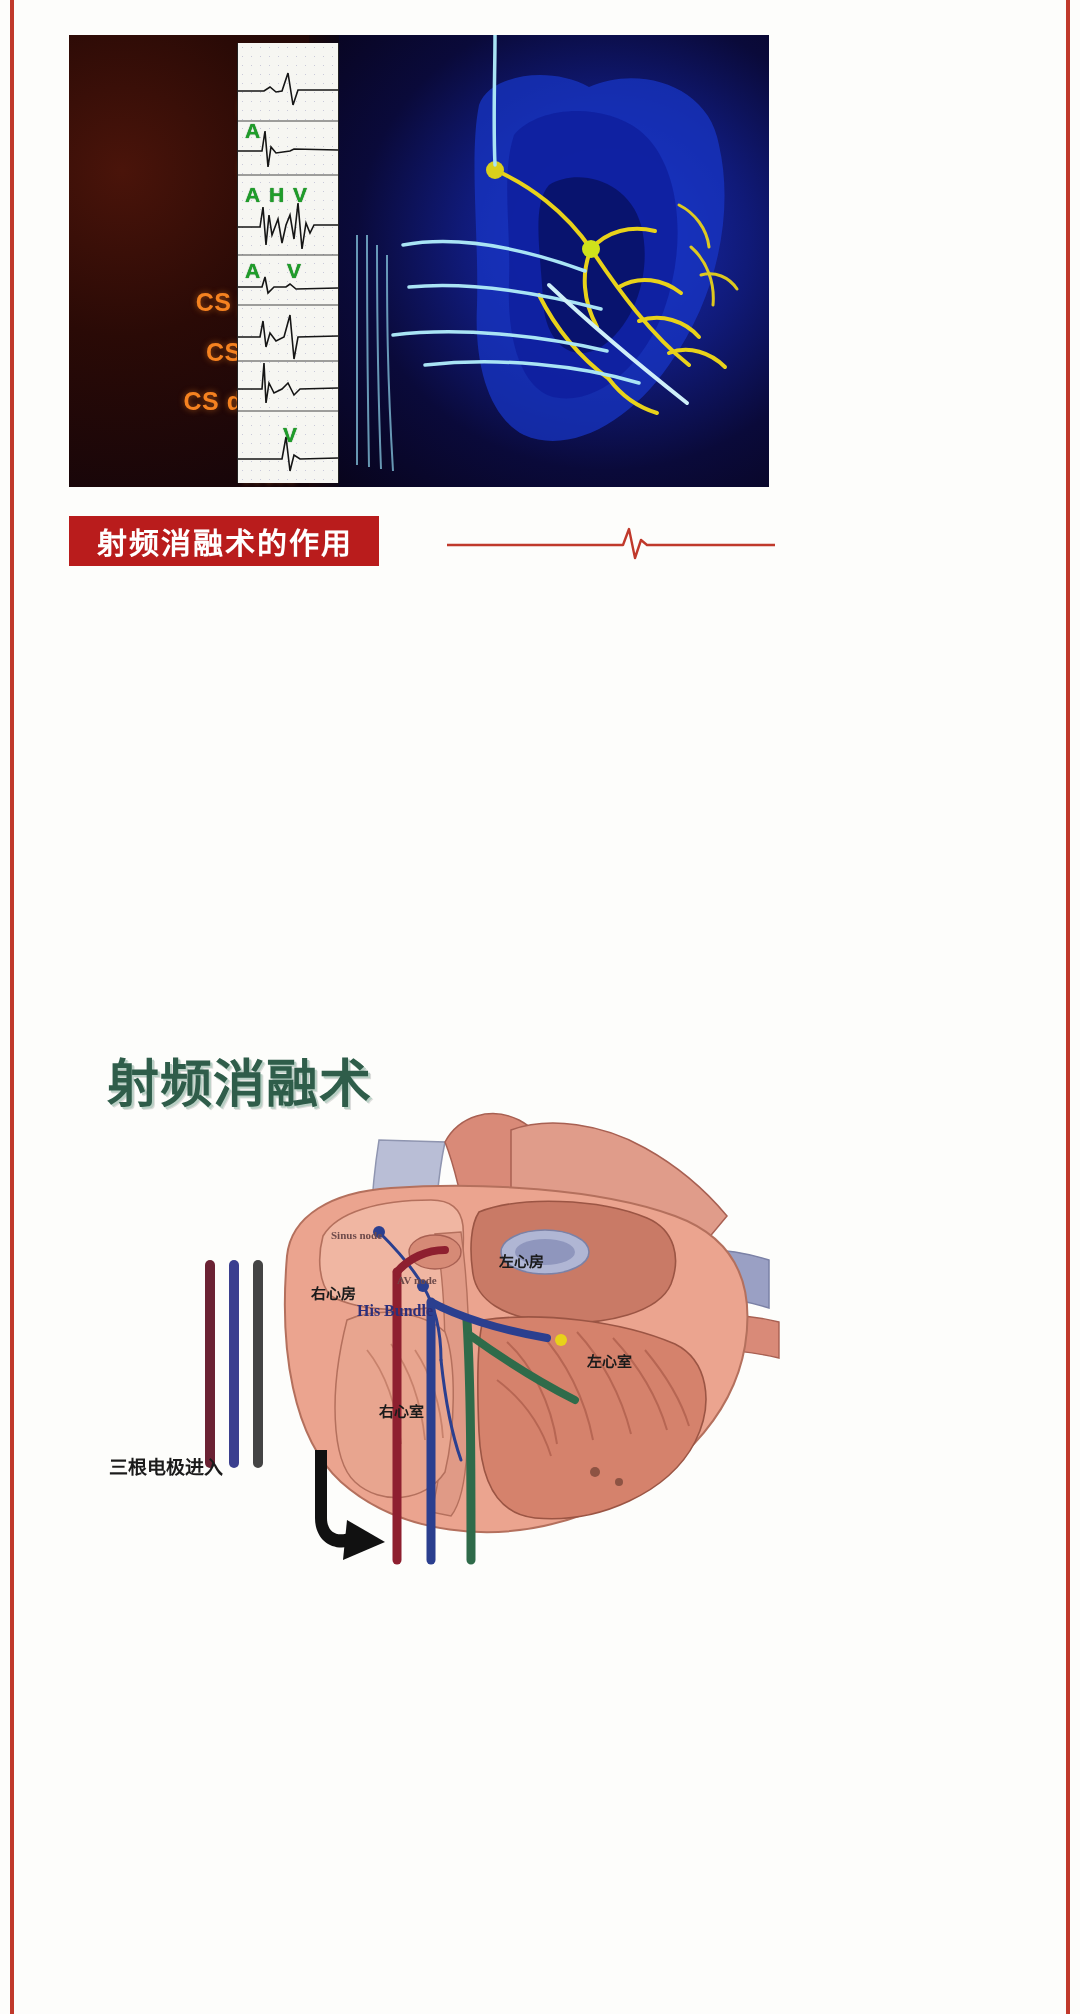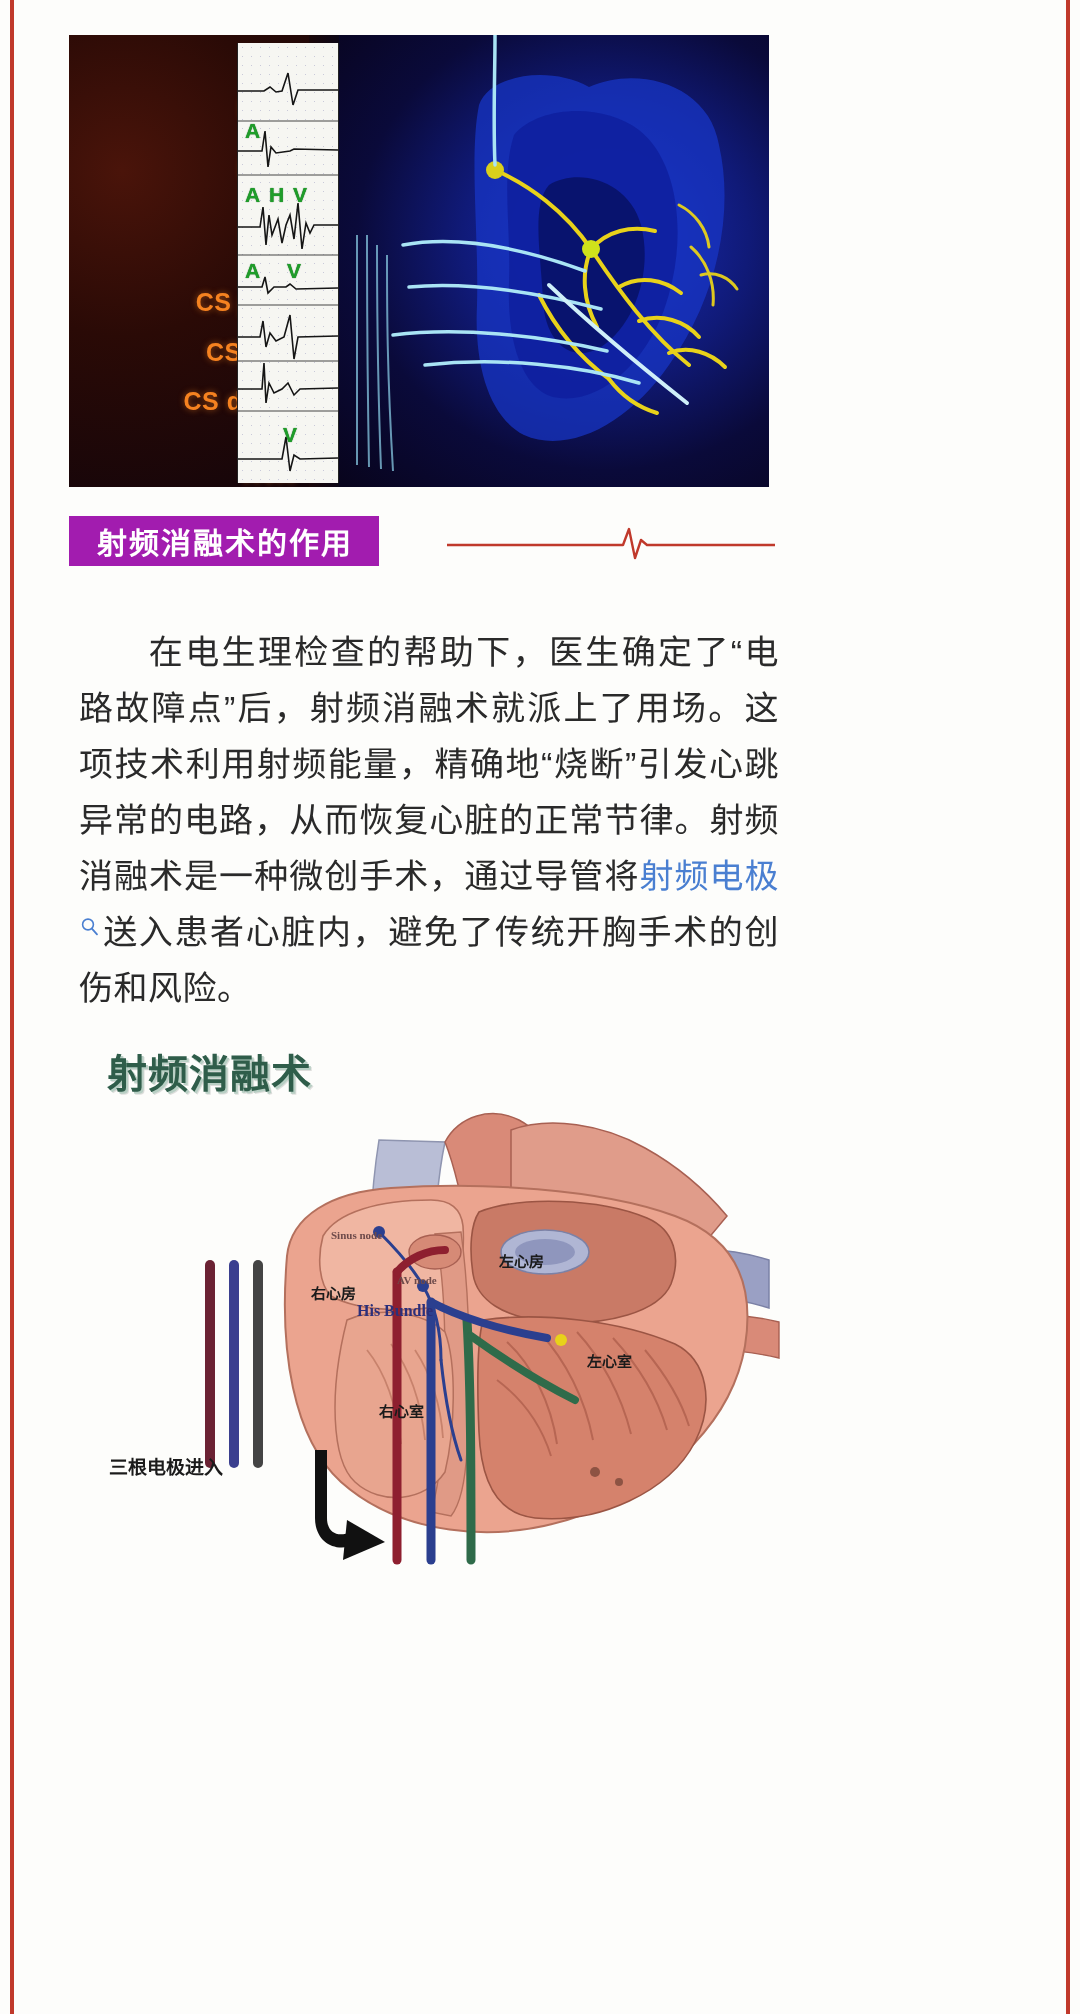--- a/index.html
+++ b/index.html
@@ -43,40 +43,40 @@
   .strip::before{content:"";position:absolute;inset:0;
      background-image:radial-gradient(circle, rgba(120,120,170,.35) 0.5px, transparent 0.6px);
      background-size:9px 9px;}
   .strip svg{position:absolute;inset:0;width:100%;height:100%;}
   .av-mark{position:absolute;color:#1f9d2a;font-weight:bold;font-size:21px;z-index:7;
      text-shadow:0 0 1px #0a5c12;}
   .heart-svg{position:absolute;left:270px;top:0;right:0;height:100%;z-index:3;}
 
   
   .section-head{position:absolute;left:47px;top:516px;width:706px;height:50px;}
-  .banner{position:absolute;left:0;top:0;height:50px;background:#a21caf;
+  .banner{position:absolute;left:0;top:0;height:50px;background:#b91c1c;
      display:flex;align-items:center;padding:0 26px 0 28px;box-sizing:border-box;}
   .banner-text{color:#fff;font-size:30px;font-weight:bold;letter-spacing:2px;
      font-family:"Liberation Sans","DejaVu Sans",sans-serif;}
   .ecg-deco{position:absolute;left:378px;top:0;right:0;height:50px;}
 
   
   .body-copy{position:absolute;left:57px;top:590px;width:700px;
      font-size:34px;line-height:56px;color:#2a2a2a;
      font-family:"Liberation Sans","DejaVu Sans",sans-serif;
      text-align:justify;letter-spacing:.5px;}
   .body-copy .indent{display:inline-block;width:68px;}
   .link{color:#4a7fd1;}
   .mag{display:inline-block;width:22px;height:22px;position:relative;
        vertical-align:6px;margin:0 1px 0 0;}
   .mag svg{position:absolute;left:0;top:0;}
 
   
   .figure{position:absolute;left:57px;top:1020px;width:706px;height:560px;}
-  .fig-title{position:absolute;left:28px;top:22px;font-size:40px;font-weight:bold;
+  .fig-title{position:absolute;left:28px;top:22px;font-size:52px;font-weight:bold;
      color:#2f5d4a;letter-spacing:1px;
      text-shadow:2px 2px 0 #b8cfc4, 3px 3px 0 rgba(0,0,0,.12);
      font-family:"Liberation Sans","DejaVu Sans",sans-serif;text-align:right;}
   .fig-svg{position:absolute;inset:0;width:100%;height:100%;}
   .fig-label{position:absolute;color:#2a2a2a;font-size:15px;font-weight:bold;
      white-space:nowrap;font-family:Liberation Serif, serif;}
   .fig-label.dark{color:#1b1b1b;}
   .fig-label.tiny{font-size:11px;color:#6d4a4a;}
   .fig-label.blue{color:#2b2f7a;font-size:16px;}
   .fig-caption{position:absolute;left:30px;top:432px;font-size:19px;font-weight:bold;
@@ -193,24 +193,20 @@
 
   <div class="section-head">
     <div class="banner">
       <span class="banner-text">射频消融术的作用</span>
     </div>
     <svg class="ecg-deco" viewBox="0 0 328 50" preserveAspectRatio="none">
       <path d="M0 29 L168 29 L176 29 L182 13 L188 42 L194 24 L200 29 L328 29" stroke="#c0392b" stroke-width="2.4" fill="none" stroke-linejoin="round" vector-effect="non-scaling-stroke"></path>
     </svg>
   </div>
 
-  <p class="body-copy"><span class="indent"></span><span>在电生理检查的帮助下，医生确定了“电路故障点”后，射频消融术就派上了用场。这项技术利用射频能量，精确地“烧断”引发心跳异常的电路，从而恢复心脏的正常节律。射频消融术是一种微创手术，通过导管将</span><span class="link">射频电极</span><span class="mag"><svg width="22" height="22" viewBox="0 0 22 22">
-          <circle cx="9" cy="8.5" r="5.4" stroke="#4a7fd1" stroke-width="1.6" fill="none"></circle>
-          <line x1="12.9" y1="12.6" x2="18" y2="18.4" stroke="#4a7fd1" stroke-width="1.8" stroke-linecap="round"></line>
-        </svg></span><span>送入患者心脏内，避免了传统开胸手术的创伤和风险。</span></p>
 
   <div class="figure">
     <div class="fig-title">射频消融术</div>
 
     <svg class="fig-svg" viewBox="0 0 706 560" preserveAspectRatio="none">
 
       <path d="M300 120 C292 170 288 240 292 300 C296 360 306 410 318 440
                L376 440 C366 400 358 340 356 280 C354 214 358 160 366 122 Z" fill="#b9bed6" stroke="#8f95b0" stroke-width="1.5"></path>
       <path d="M366 122 C380 96 412 86 440 100 C470 116 482 150 478 182
                C474 214 458 236 436 244 L392 230 C386 194 378 152 366 122 Z" fill="#d98a78" stroke="#a86052" stroke-width="1.5"></path>

